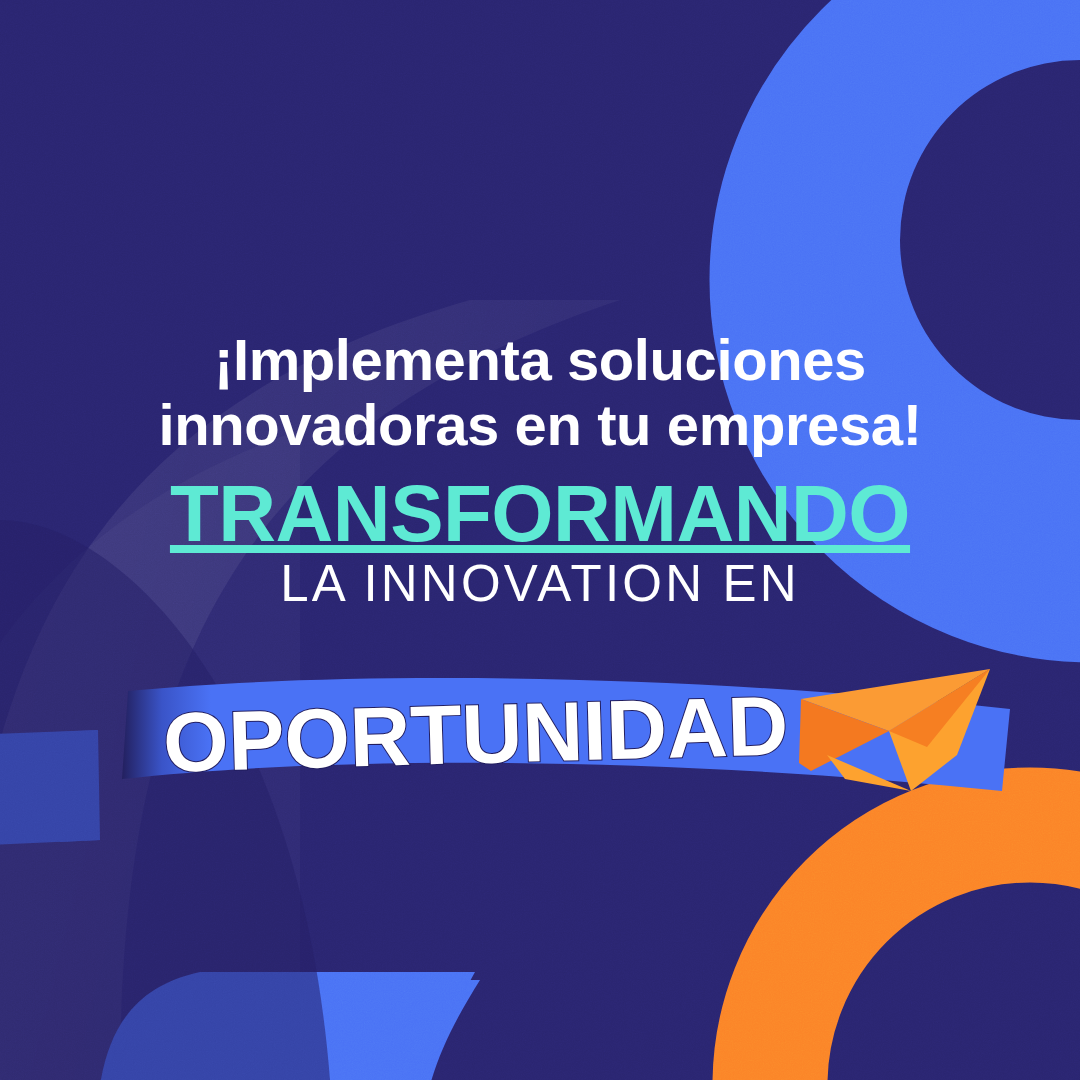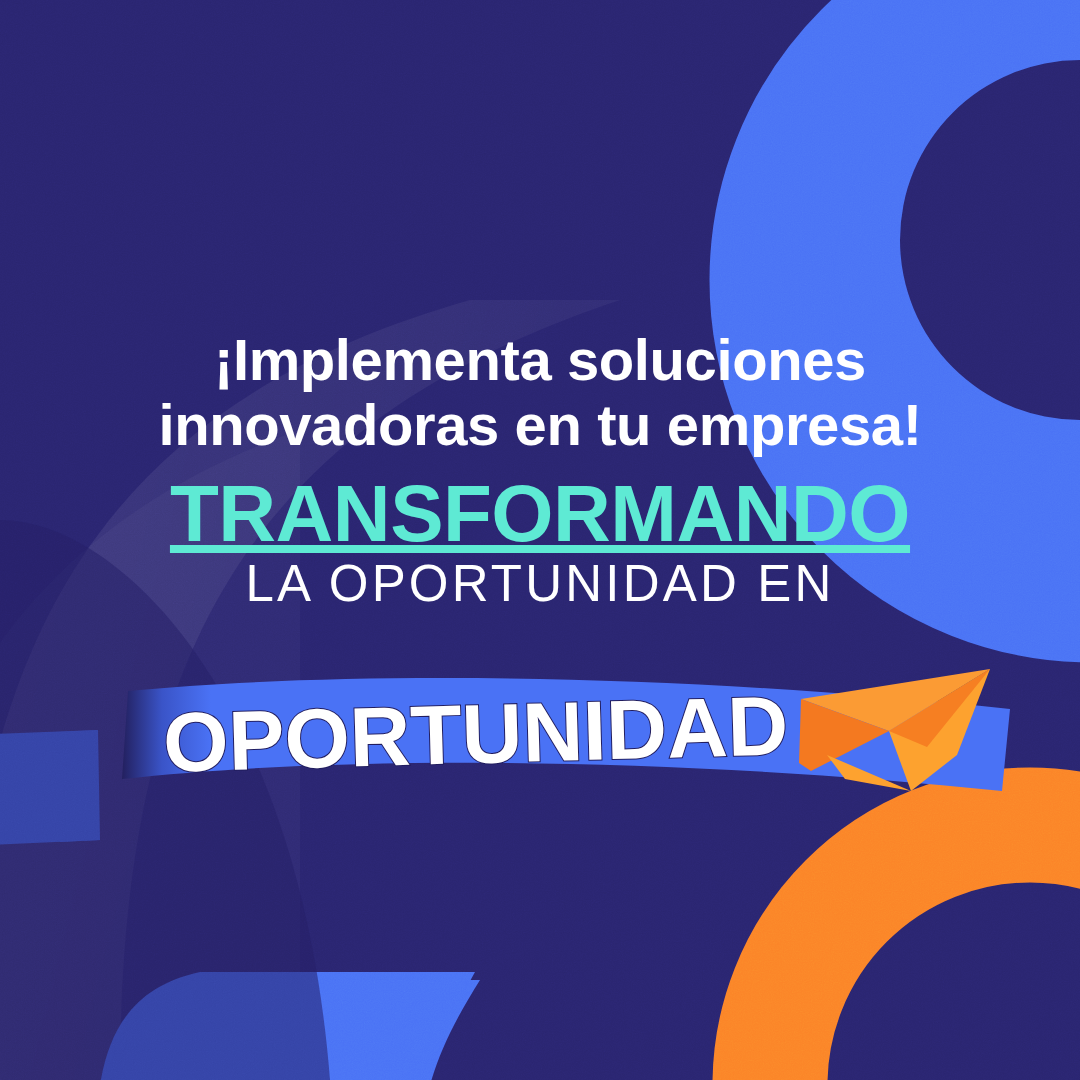--- a/index.html
+++ b/index.html
@@ -196,21 +196,21 @@
 
   <div class="content">
 
     <div class="headline">
       <div>¡Implementa soluciones</div>
       <div>innovadoras en tu empresa!</div>
     </div>
 
 
     <div class="title-1">TRANSFORMANDO</div>
-    <div class="title-2">LA OPORTUNIDAD EN</div>
+    <div class="title-2">LA INNOVATION EN</div>
 
   </div>
 
   <div class="ribbon-block">
 
     <svg class="ribbon-svg" viewBox="0 0 1080 150" xmlns="http://www.w3.org/2000/svg" aria-hidden="true">
       <defs>
         <linearGradient id="ribbonGrad" x1="0" y1="0" x2="1" y2="0">
           <stop offset="0%" stop-color="#23205f"></stop>
           <stop offset="4.5%" stop-color="#3a54c8"></stop>

